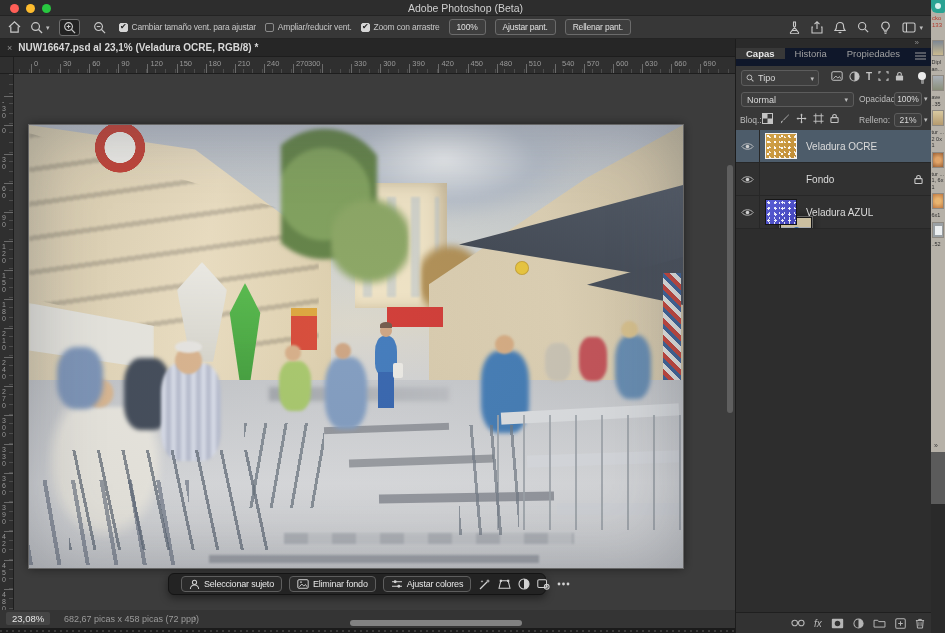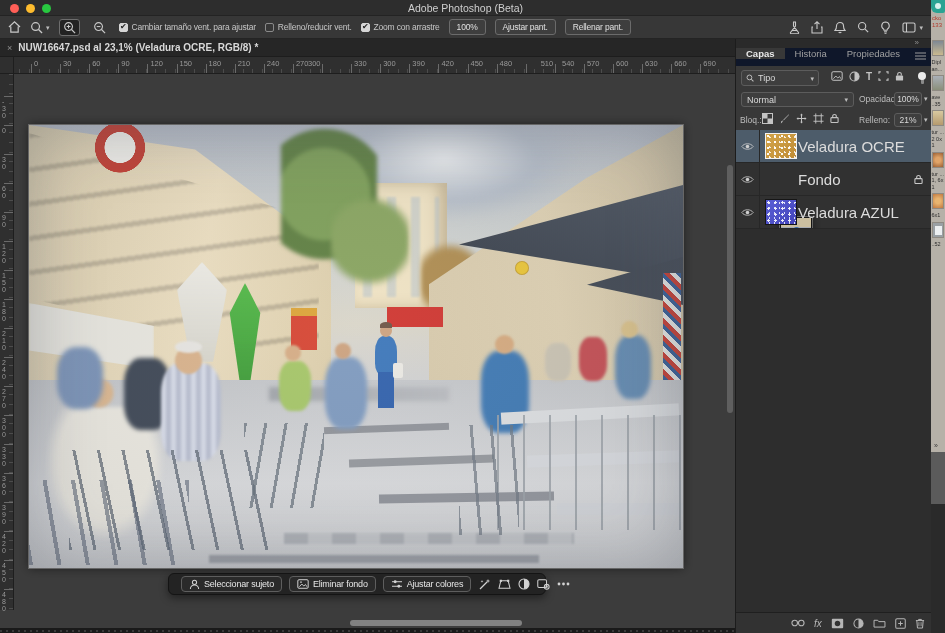--- a/index.html
+++ b/index.html
@@ -100,21 +100,21 @@
   .layers-list { position:absolute; left:0; top:91px; width:100%; height:99px; background:#313131; }
   .layer-row { position:relative; width:100%; height:33px; display:flex; align-items:center; border-bottom:1px solid #272727; }
   .layer-row.selected { background:#4d5c6a; }
   .eye-cell { width:24px; display:flex; justify-content:center; color:#cfcfcf; border-right:1px solid #272727; height:100%; align-items:center; }
   .thumb { width:32px; height:26px; margin-left:5px; border:1px solid #161616; flex:none; }
   .layer-row.selected .thumb { border:1px solid #f2f2f2; }
   .thumb.ochre { background-image:radial-gradient(circle at 30% 35%, rgba(255,255,255,.95) 0 1.4px, transparent 1.4px 4.5px), radial-gradient(circle at 72% 68%, rgba(255,255,255,.85) 0 1.1px, transparent 1.1px 3.8px), linear-gradient(135deg,#d2a44a,#c08c35); background-size:7px 6px,5px 5px,100% 100%; }
   .thumb.blue { background-image:radial-gradient(circle at 35% 40%, rgba(255,255,255,.9) 0 1.3px, transparent 1.3px 4.5px), radial-gradient(circle at 70% 65%, rgba(255,255,255,.8) 0 1px, transparent 1px 4px), linear-gradient(135deg,#5a5fd6,#4343bb); background-size:7px 6px,5px 5px,100% 100%; }
   .thumb.photo { background:linear-gradient(180deg,#cabfa2 0 38%,#a8adb4 38% 52%,#c8cacd 52% 100%); position:relative; }
   .thumb.photo::after { content:""; position:absolute; left:13px; top:9px; width:5px; height:9px; background:#3d6da8; border-radius:2px; }
-  .lname { margin-left:1px; font-size:15px; color:#dcdcdc; }
+  .lname { margin-left:9px; font-size:10px; color:#dcdcdc; }
   .llock { position:absolute; right:8px; color:#c9c9c9; }
 
   .panel-empty { position:absolute; left:0; top:190px; width:100%; height:383px; background:#2d2d2d; }
   .panel-bottom { position:absolute; left:0; top:573px; width:100%; height:21px; background:#323232; border-top:1px solid #1f1f1f; display:flex; align-items:center; gap:9px; padding-left:55px; color:#b5b5b5; }
   .fx-label { font-size:10px; font-style:italic; color:#b5b5b5; }
 
   
   .desktop { position:absolute; left:931px; top:0; width:14px; height:633px; background:#b6b1a8; overflow:hidden; }
   .d-logo { position:absolute; left:0; top:0; width:14px; height:13px; background:#2aa393; border-radius:0 0 2px 6px; }
   .d-logo::after { content:""; position:absolute; left:4px; top:3px; width:6px; height:6px; border-radius:50%; background:#d9f2ee; }
@@ -174,21 +174,21 @@
             <path d="M9.2 9.2 13 13" stroke="currentColor" stroke-width="1.3"></path>
             <path d="M4 6h4" stroke="currentColor" stroke-width="1.1"></path>
           </svg>
       </span>
       <span class="cb-item">
         <span class="cb-box checked"></span>
         <span class="cb-label">Cambiar tamaño vent. para ajustar</span>
       </span>
       <span class="cb-item">
         <span class="cb-box"></span>
-        <span class="cb-label">Relleno/reducir vent.</span>
+        <span class="cb-label">Ampliar/reducir vent.</span>
       </span>
       <span class="cb-item">
         <span class="cb-box checked"></span>
         <span class="cb-label">Zoom con arrastre</span>
       </span>
       <span class="ob-btn">100%</span>
       <span class="ob-btn">Ajustar pant.</span>
       <span class="ob-btn">Rellenar pant.</span>
     </div>
     <div class="ob-right">
@@ -265,21 +265,21 @@
       <div class="hlabel" style="left: 383.2px;">300</div>
       <div class="htick" style="left: 409.3px;"></div>
       <div class="hlabel" style="left: 412.3px;">390</div>
       <div class="htick" style="left: 438.4px;"></div>
       <div class="hlabel" style="left: 441.4px;">420</div>
       <div class="htick" style="left: 467.5px;"></div>
       <div class="hlabel" style="left: 470.5px;">450</div>
       <div class="htick" style="left: 496.6px;"></div>
       <div class="hlabel" style="left: 499.6px;">480</div>
       <div class="htick" style="left: 525.7px;"></div>
-      <div class="hlabel" style="left: 528.7px; margin-left: 12px;">510</div>
+      <div class="hlabel" style="left: 528.7px;">510</div>
       <div class="htick" style="left: 554.8px;"></div>
       <div class="hlabel" style="left: 562px;">540</div>
       <div class="htick" style="left: 583.9px;"></div>
       <div class="hlabel" style="left: 586.9px;">570</div>
       <div class="htick" style="left: 613px;"></div>
       <div class="hlabel" style="left: 616px;">600</div>
       <div class="htick" style="left: 642.1px;"></div>
       <div class="hlabel" style="left: 645.1px;">630</div>
       <div class="htick" style="left: 671.2px;"></div>
       <div class="hlabel" style="left: 674.2px;">660</div>
@@ -482,20 +482,25 @@
     </span>
     <span class="ctx-icon">
       <svg width="13" height="4" viewBox="0 0 13 4">
           <circle cx="2" cy="2" r="1.4" fill="currentColor"></circle>
           <circle cx="6.5" cy="2" r="1.4" fill="currentColor"></circle>
           <circle cx="11" cy="2" r="1.4" fill="currentColor"></circle>
         </svg>
     </span>
   </div>
 
+  <div class="statusbar">
+    <span class="zoom-field">23,08%</span>
+    <span class="doc-info">682,67 picas x 458 picas (72 ppp)</span>
+    <span class="status-chev">›</span>
+  </div>
   <div class="hscroll"></div>
   <div class="bottom-strip"></div>
 
   <div class="panel">
     <div class="panel-head">
       <span class="collapse-glyph">»</span>
     </div>
     <div class="panel-tabs">
       <span class="ptab active">Capas</span>
       <span class="ptab">Historia</span>

